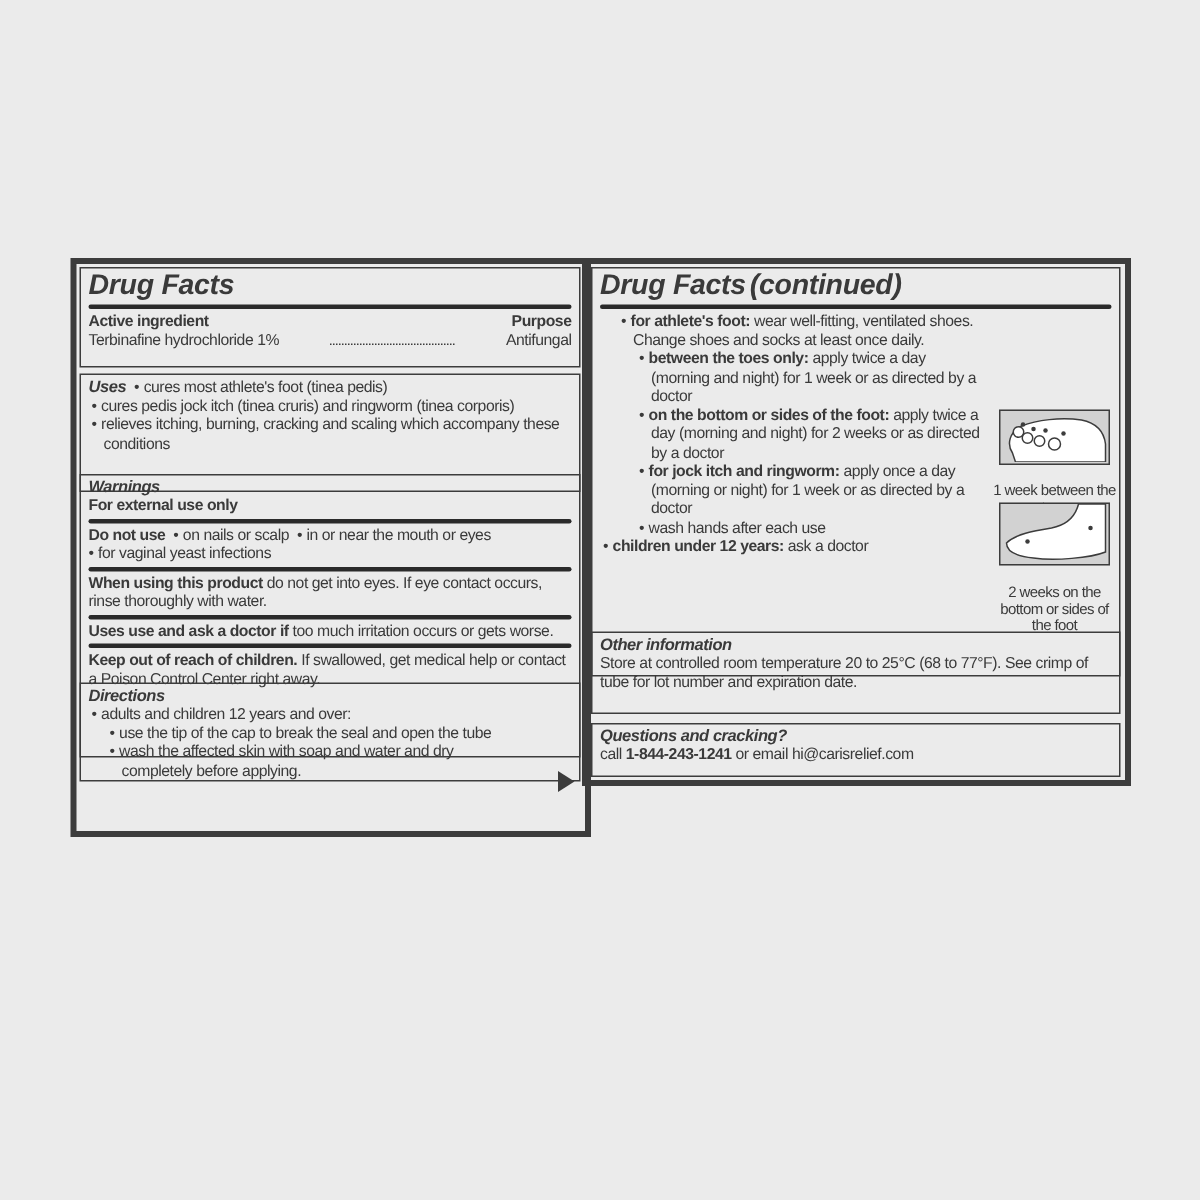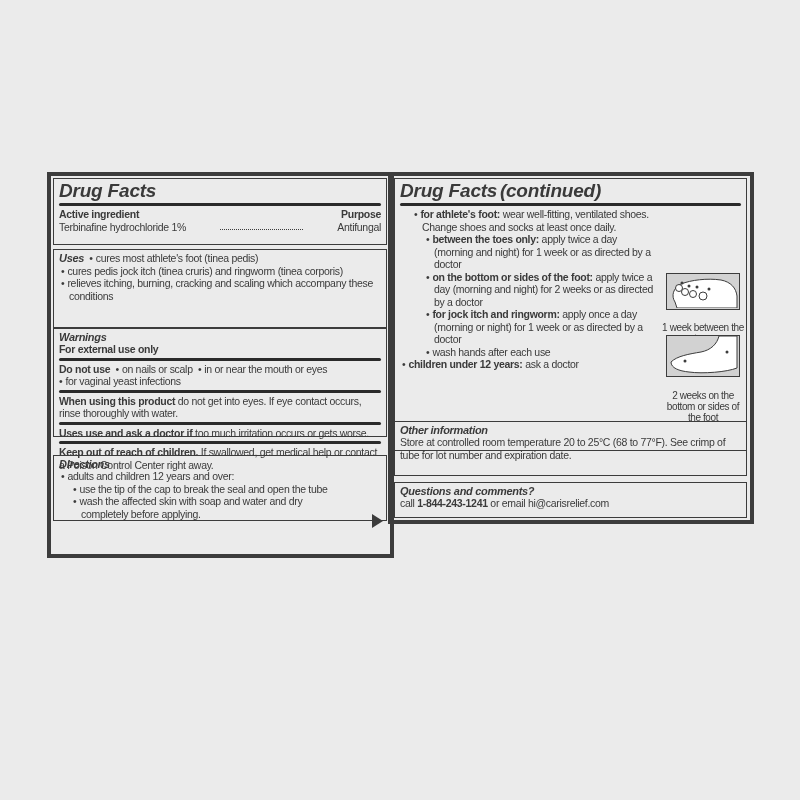--- a/index.html
+++ b/index.html
@@ -45,21 +45,21 @@
     <span>Antifungal</span>
   </div>
 </div>
 
 <div class="box fs" style="left:53px; top:249px; width:334px; height:79px;">
   <div><span class="hd">Uses</span>&nbsp; <span class="bul">cures most athlete's foot (tinea pedis)</span></div>
   <div class="li bul">cures pedis jock itch (tinea cruris) and ringworm (tinea corporis)</div>
   <div class="li bul">relieves itching, burning, cracking and scaling which accompany these conditions</div>
 </div>
 
-<div class="box fs" style="left:53px; top:328px; width:334px; height:109px;">
+<div class="box fs" style="left:53px; top:316px; width:334px; height:189px;">
   <div class="hd">Warnings</div>
   <div class="b">For external use only</div>
   <div class="rule-thick"></div>
   <div>
     <span class="b">Do not use</span>&nbsp;
     <span class="bul">on nails or scalp</span>&nbsp;
     <span class="bul">in or near the mouth or eyes</span>
   </div>
   <div class="bul">for vaginal yeast infections</div>
   <div class="rule-thick"></div>
@@ -117,20 +117,20 @@
   </svg>
 </div>
 <div class="figcap" style="left:661px; top:378px;">2 weeks on the bottom or sides of the foot</div>
 
 <div class="box fs" style="left:394px; top:421px; width:353px; height:55px;">
   <div class="hd">Other information</div>
   <div>Store at controlled room temperature 20 to 25°C (68 to 77°F). See crimp of tube for lot number and expiration date.</div>
 </div>
 
 <div class="box fs" style="left:394px; top:482px; width:353px; height:36px;">
-  <div class="hd">Questions and comments?</div>
+  <div class="hd">Questions and cracking?</div>
   <div>
     <span>call</span>
     <span class="b">1-844-243-1241</span>
     <span>or email</span>
     <span>hi@carisrelief.com</span>
   </div>
 </div>
 
 </body></html>

